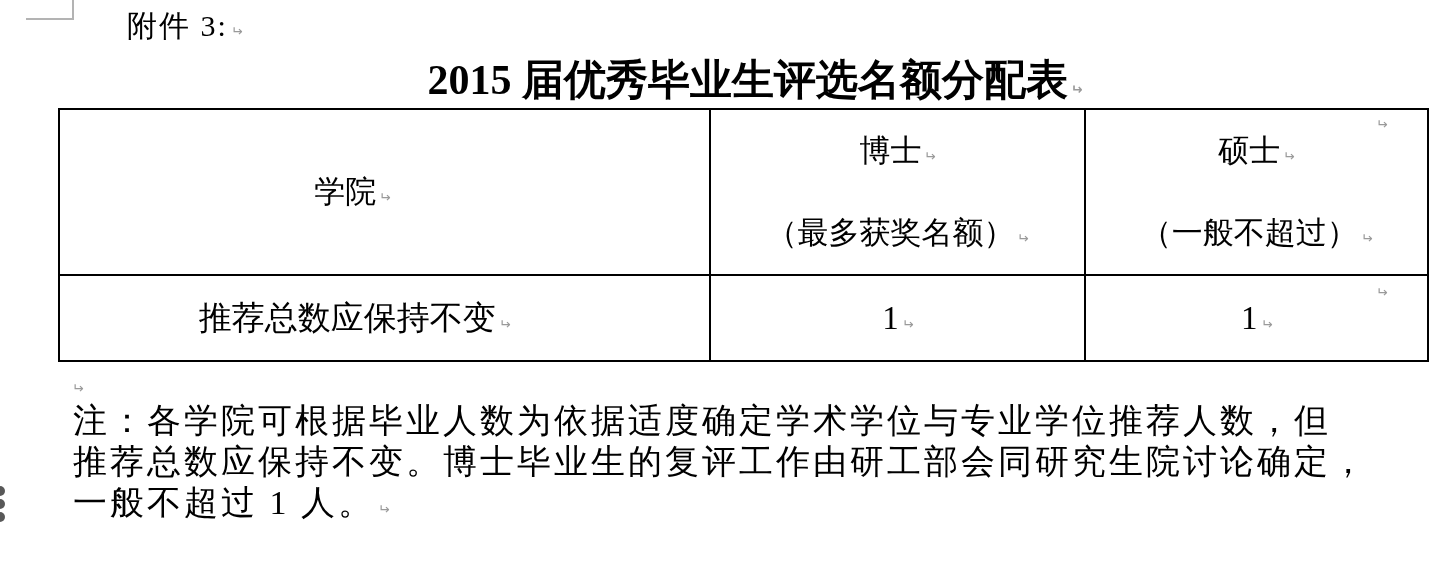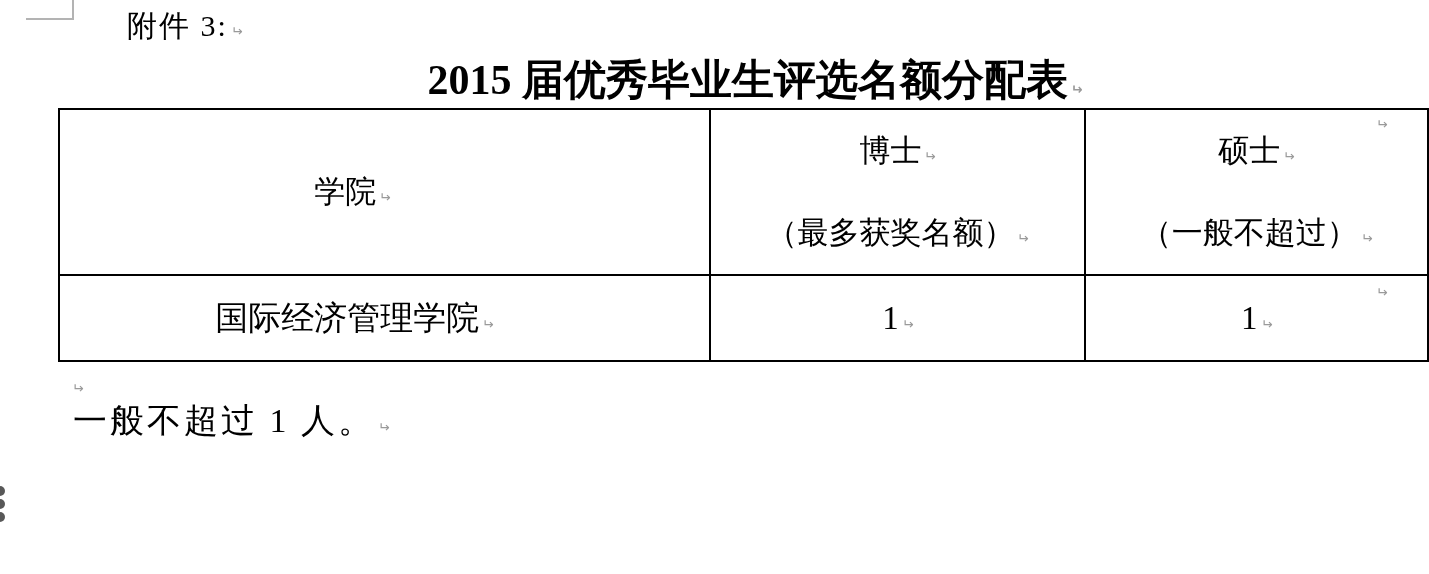--- a/index.html
+++ b/index.html
@@ -133,29 +133,31 @@
         </div>
       </td>
       <td class="col-3">
         <div class="two-line">
           <div><span>硕士</span><span class="pmark">↵</span></div>
           <div><span>（一般不超过）</span><span class="pmark">↵</span></div>
         </div>
       </td>
     </tr>
     <tr class="row-data">
-      <td class="col-1 cell-college-data"><span>国际经济管理学院</span><span class="pmark">↵</span></td>
+      <td class="col-1 cell-college-data"><span>推荐总数应保持不变</span><span class="pmark">↵</span></td>
       <td class="col-2 num-cell"><span>1</span><span class="pmark">↵</span></td>
       <td class="col-3 num-cell"><span>1</span><span class="pmark">↵</span></td>
     </tr>
   </tbody>
     </table>
 
   <span class="pmark abs" style="left:1376px; top:116px;">↵</span>
   <span class="pmark abs" style="left:1376px; top:284px;">↵</span>
 
   <span class="pmark abs" style="left:72px; top:380px;">↵</span>
 
   <div class="note">
+    <div><span>注：各学院可根据毕业人数为依据适度确定学术学位与专业学位推荐人数，但</span></div>
+    <div><span>推荐总数应保持不变。博士毕业生的复评工作由研工部会同研究生院讨论确定，</span></div>
     <div><span>一般不超过 1 人。</span><span class="pmark">↵</span></div>
   </div>
 
 </div>
 
 </body></html>

